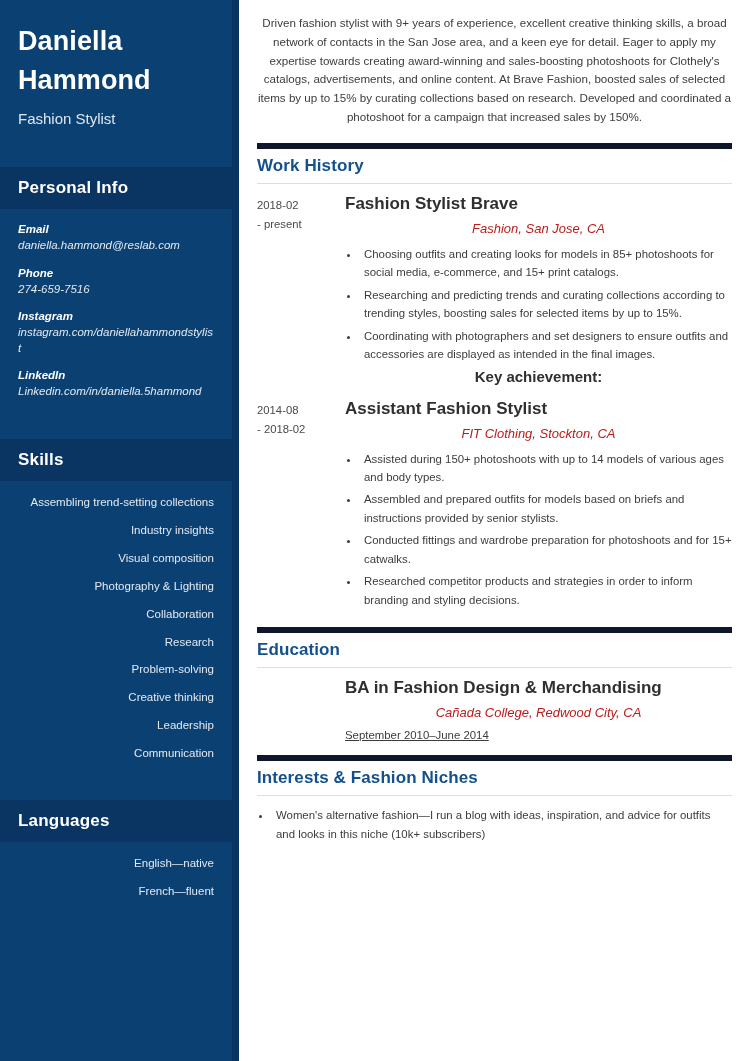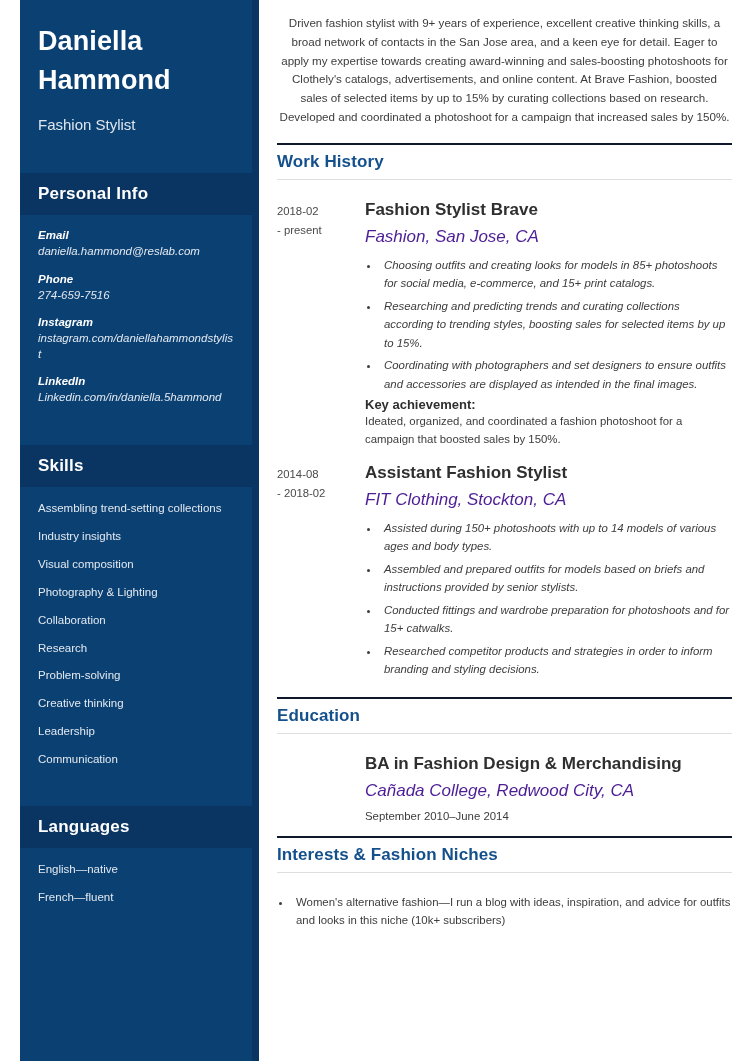--- a/index.html
+++ b/index.html
@@ -1,76 +1,76 @@
 <!DOCTYPE html>
 <html><head>
 <meta charset="utf-8">
 <style>
   * { box-sizing: border-box; margin: 0; padding: 0; }
   html, body {
     width: 750px; height: 1061px;
     background: #ffffff;
     font-family: "Liberation Sans", sans-serif;
   }
-  .resume { display: flex; width: 750px; min-height: 1061px; background:#fff;padding-left:20px; }
+  .resume { display: flex; width: 750px; min-height: 1061px; background:#fff; }
 
   
   .sidebar {
     width: 239px; flex: 0 0 239px;
     background: #0b4073;
     border-right: 7px solid #0a3462;
     color: #ffffff;
     padding-bottom: 30px;
   }
   .name-block { padding: 22px 18px 18px 18px; }
   .name {
     font-size: 27px; font-weight: bold; line-height: 1.45;
     letter-spacing: .1px; color:#ffffff;
   }
   .job-title {
-    margin-top: 16px; font-size: 15px; color: #dfe6ee; font-weight: normal;
+    margin-top: 10px; font-size: 15px; color: #dfe6ee; font-weight: normal;
   }
   .side-head {
     background: #0a3462;
     padding: 11px 18px 11px 18px;
     font-size: 17px; font-weight: bold; color: #ffffff;
     letter-spacing: .2px;
     margin-top: 22px;
   }
   .side-body { padding: 14px 18px 4px 18px; font-style: italic; }
   .contact-item { margin-bottom: 13px; }
   .contact-label { font-size: 11.5px; font-weight: bold; color:#ffffff; margin-bottom: 3px; }
   .contact-value { font-size: 11.5px; color:#e3e9f0; word-break: break-word; line-height:1.35; }
-  .side-list { list-style: none; padding: 14px 18px 4px 18px; }
+  .side-list { list-style: none; padding: 14px 18px 4px 18px; text-align: right; }
   .side-list li { font-size: 11.5px; color:#e3e9f0; margin-bottom: 13px; line-height:1.3; }
 
   
   .main { flex: 1 1 auto; padding: 14px 18px 20px 18px; }
   .summary {
     font-size: 11.6px; line-height: 1.62; color: #3c3c3c;
     text-align: center; margin-bottom: 16px;
   }
   .sec-head {
     color: #14508c; font-size: 17px; font-weight: bold;
-    border-top: 2px solid #0f172a; border-bottom: 1px solid #dedede;
-    padding: 7px 0 7px 0; margin-bottom: 20px; letter-spacing:.1px;
+    border-top: 6px solid #0f172a; border-bottom: 1px solid #dedede;
+    padding: 7px 0 7px 0; margin-bottom: 10px; letter-spacing:.1px;
   }
   .entry { display: flex; margin-bottom: 14px; }
   .entry-date {
     flex: 0 0 88px; font-size: 11.3px; color:#4a4a4a; line-height:1.7; padding-top:2px;
   }
   .entry-body { flex: 1 1 auto; }
   .entry-title { font-size: 17px; font-weight: bold; color:#2f2f2f; margin-bottom: 7px; }
-  .entry-sub { font-size: 17px; font-style: italic; color:#4c1d95; margin-bottom: 9px; }
-  .entry-meta { font-size: 11.4px; color:#3c3c3c; }
-  ul.bullets { margin: 0 0 0 15px; padding: 0; font-style: italic; }
+  .entry-sub { font-size: 13px; font-style: italic; color:#b91c1c; margin-bottom: 9px; text-align: center; }
+  .entry-meta { font-size: 11.4px; color:#3c3c3c;text-decoration:underline; }
+  ul.bullets { margin: 0 0 0 15px; padding: 0; }
   ul.bullets li {
     font-size: 11.4px; line-height: 1.62; color:#3c3c3c; margin-bottom: 4px; padding-left: 4px;
   }
-  .key-label { font-size: 13px; font-weight: bold; color:#2f2f2f; margin-top: 2px; }
+  .key-label { font-size: 15px; font-weight: bold; color:#2f2f2f; margin-top: 2px; text-align: center; }
   .key-text { font-size: 11.4px; line-height:1.62; color:#3c3c3c; }
   .interests { margin: 9px 0 0 15px; padding: 0; }
   .interests li { font-size: 11.4px; line-height:1.62; color:#3c3c3c; padding-left: 4px; }
 </style>
 </head>
 <body>
 
 <div class="resume">
 
   <aside class="sidebar">
@@ -135,21 +135,20 @@
       </div>
       <div class="entry-body">
         <div class="entry-title">Fashion Stylist Brave</div>
         <div class="entry-sub">Fashion, San Jose, CA</div>
         <ul class="bullets">
           <li>Choosing outfits and creating looks for models in 85+ photoshoots for social media, e-commerce, and 15+ print catalogs.</li>
           <li>Researching and predicting trends and curating collections according to trending styles, boosting sales for selected items by up to 15%.</li>
           <li>Coordinating with photographers and set designers to ensure outfits and accessories are displayed as intended in the final images.</li>
         </ul>
         <div class="key-label">Key achievement:</div>
-        <div class="key-text">Ideated, organized, and coordinated a fashion photoshoot for a campaign that boosted sales by 150%.</div>
       </div>
     </div>
 
     <div class="entry">
       <div class="entry-date">
         <div>2014-08</div>
         <div>- 2018-02</div>
       </div>
       <div class="entry-body">
         <div class="entry-title">Assistant Fashion Stylist</div>

